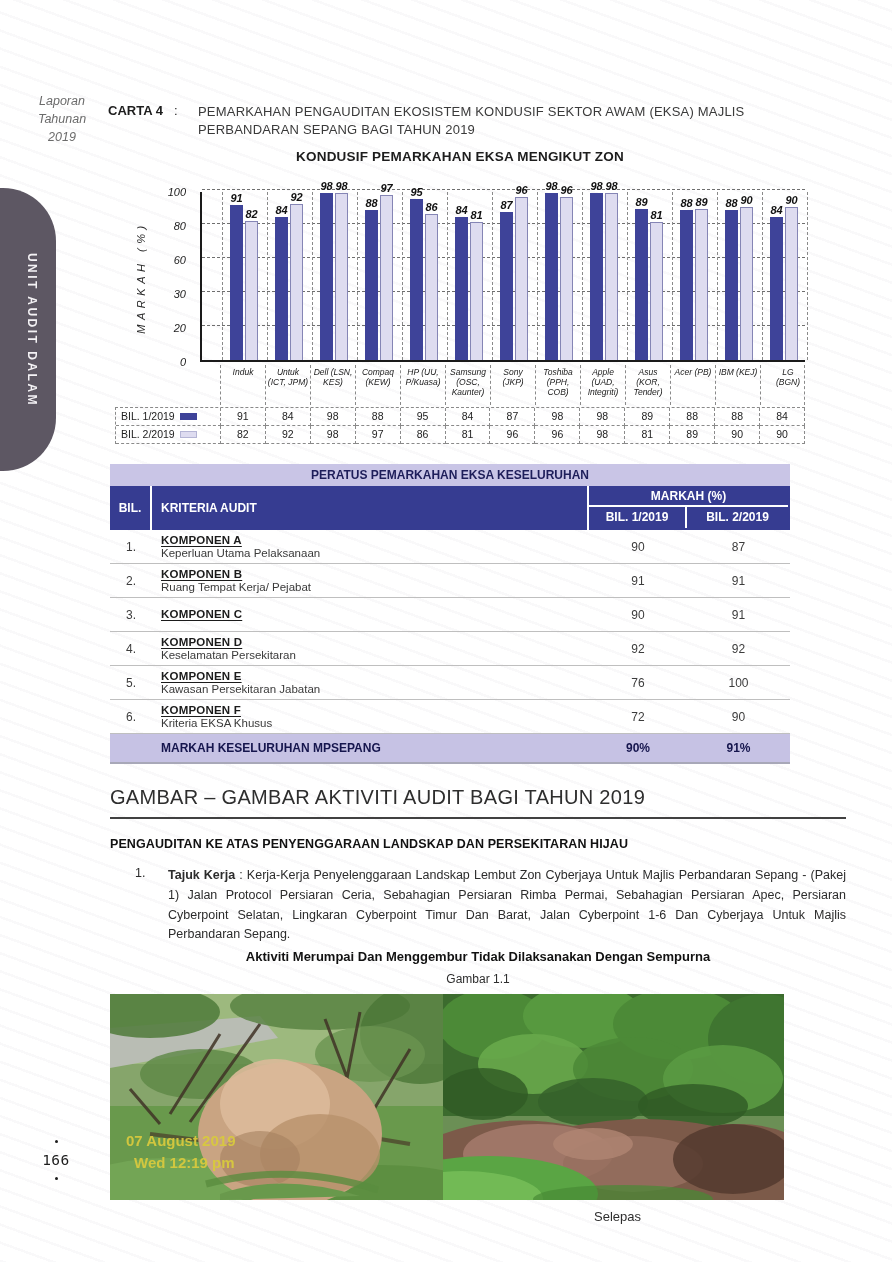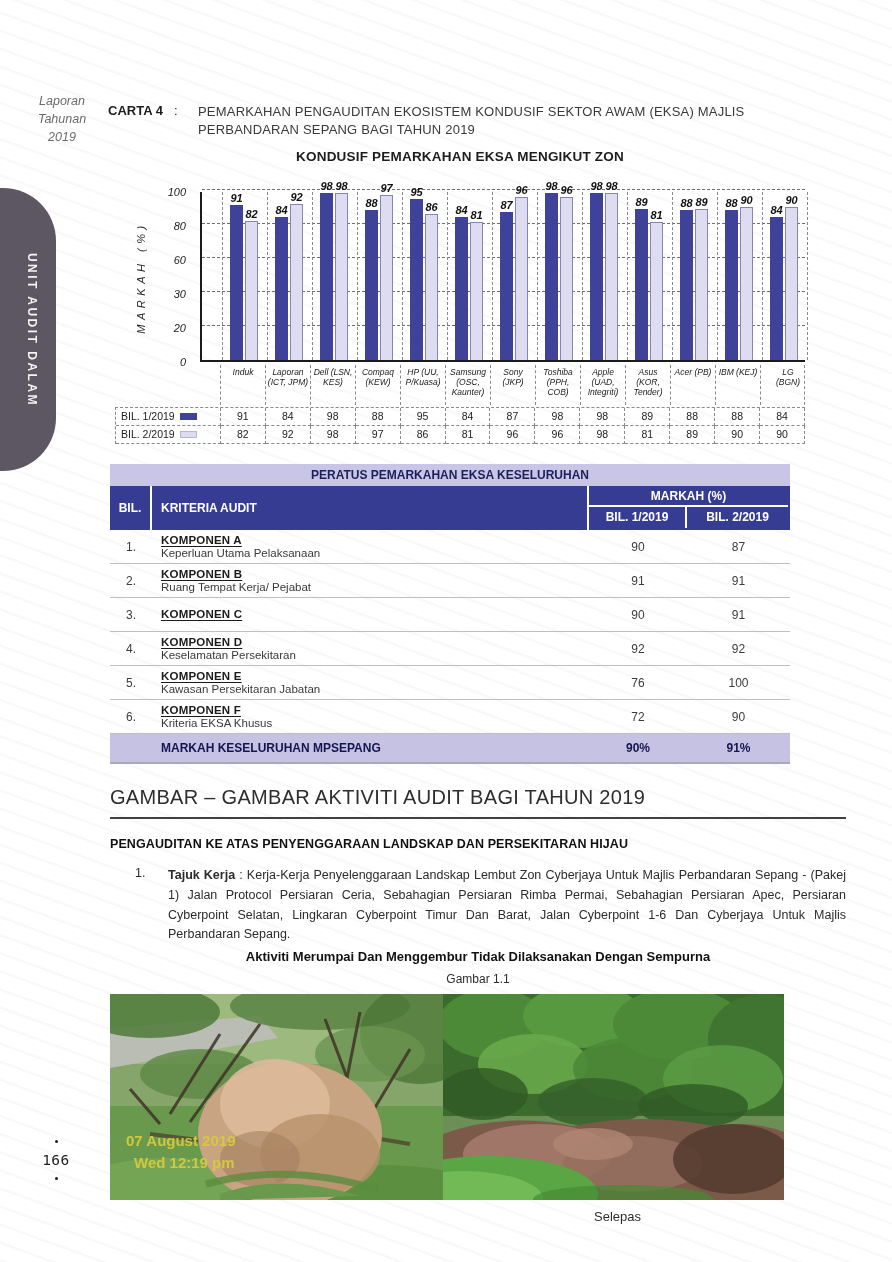--- a/index.html
+++ b/index.html
@@ -227,21 +227,21 @@
       </div>
       <div class="cat-cell" style="left: 560px;">
         <div class="bar" style="left: 8px; height: 142.8px; background: rgb(62, 67, 153);"></div>
         <div class="bar-label" style="left: 3px; bottom: 143.8px;">84</div>
         <div class="bar" style="left: 23px; height: 153px; background: rgb(222, 220, 240); border-top: 1px solid rgb(133, 133, 181); border-right: 1px solid rgb(133, 133, 181); border-bottom: none; border-left: 1px solid rgb(133, 133, 181); border-image: initial;"></div>
         <div class="bar-label" style="left: 18px; bottom: 154px;">90</div>
       </div>
     </div>
   <div class="chart-xlabels">
       <div class="xlabel-cell">Induk</div>
-      <div class="xlabel-cell">Laporan (ICT, JPM)</div>
+      <div class="xlabel-cell">Untuk (ICT, JPM)</div>
       <div class="xlabel-cell">Dell (LSN, KES)</div>
       <div class="xlabel-cell">Compaq (KEW)</div>
       <div class="xlabel-cell">HP (UU, P/Kuasa)</div>
       <div class="xlabel-cell">Samsung (OSC, Kaunter)</div>
       <div class="xlabel-cell">Sony (JKP)</div>
       <div class="xlabel-cell">Toshiba (PPH, COB)</div>
       <div class="xlabel-cell">Apple (UAD, Integriti)</div>
       <div class="xlabel-cell">Asus (KOR, Tender)</div>
       <div class="xlabel-cell">Acer (PB)</div>
       <div class="xlabel-cell">IBM (KEJ)</div>

